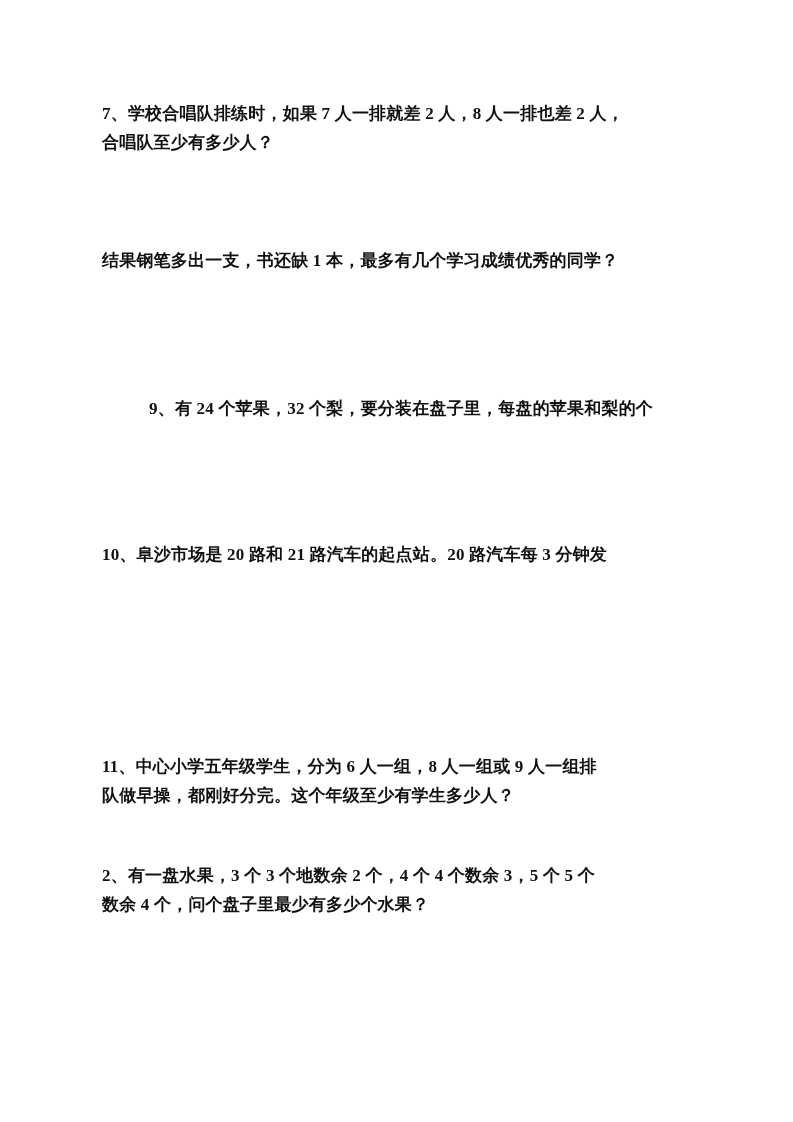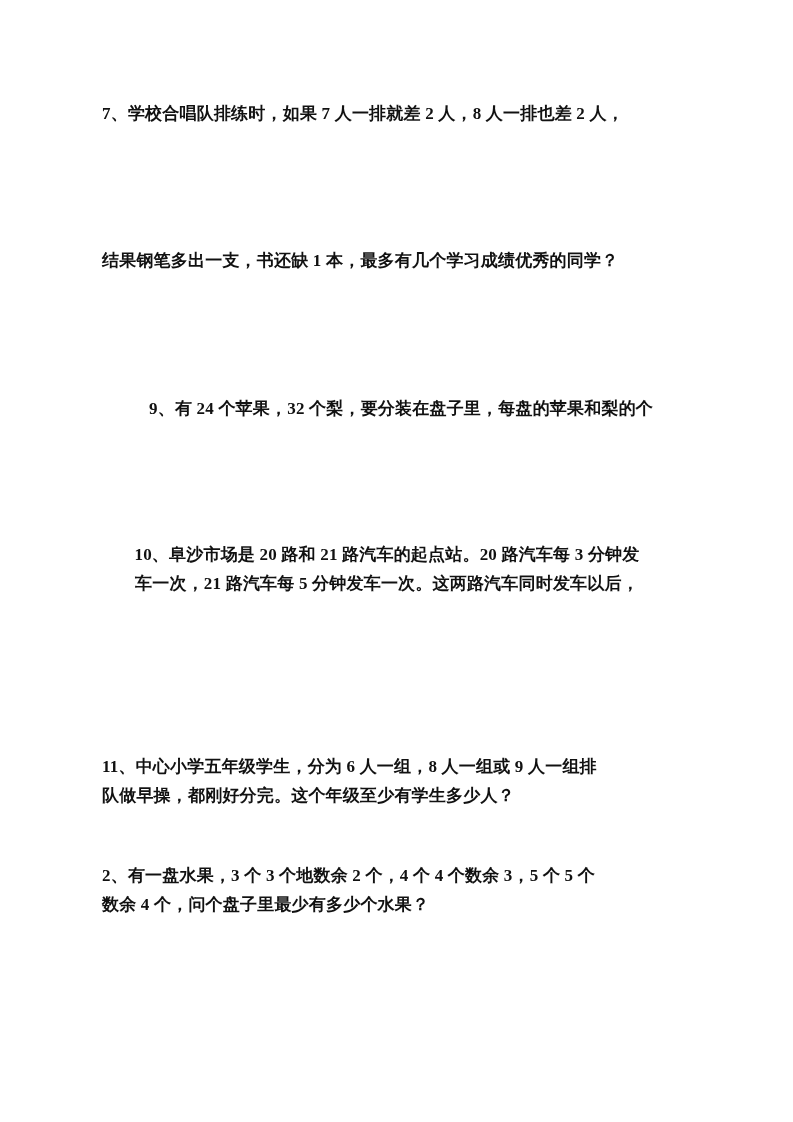--- a/index.html
+++ b/index.html
@@ -28,33 +28,33 @@
     .line {
       display: block;
       white-space: nowrap;
     }
   </style>
 </head>
 <body>
 
 <div class="question" style="top:100px;">
   <span class="line">7、学校合唱队排练时，如果 7 人一排就差 2 人，8 人一排也差 2 人，</span>
+  <span class="line">合唱队至少有多少人？</span>
 </div>
 
 <div class="question" style="top:247px;">
   <span class="line">结果钢笔多出一支，书还缺 1 本，最多有几个学习成绩优秀的同学？</span>
 </div>
 
 <div class="question" style="top:395px;margin-left:47px;">
   <span class="line">9、有 24 个苹果，32 个梨，要分装在盘子里，每盘的苹果和梨的个</span>
 </div>
 
-<div class="question" style="top:541px;text-align:center;">
+<div class="question" style="top:541px;">
   <span class="line">10、阜沙市场是 20 路和 21 路汽车的起点站。20 路汽车每 3 分钟发</span>
-  <span class="line">车一次，21 路汽车每 5 分钟发车一次。这两路汽车同时发车以后，</span>
 </div>
 
 <div class="question" style="top:715px;margin-top:38px;">
   <span class="line">11、中心小学五年级学生，分为 6 人一组，8 人一组或 9 人一组排</span>
   <span class="line">队做早操，都刚好分完。这个年级至少有学生多少人？</span>
 </div>
 
 <div class="question" style="top:862px;">
   <span class="line">2、有一盘水果，3 个 3 个地数余 2 个，4 个 4 个数余 3，5 个 5 个</span>
   <span class="line">数余 4 个，问个盘子里最少有多少个水果？</span>

